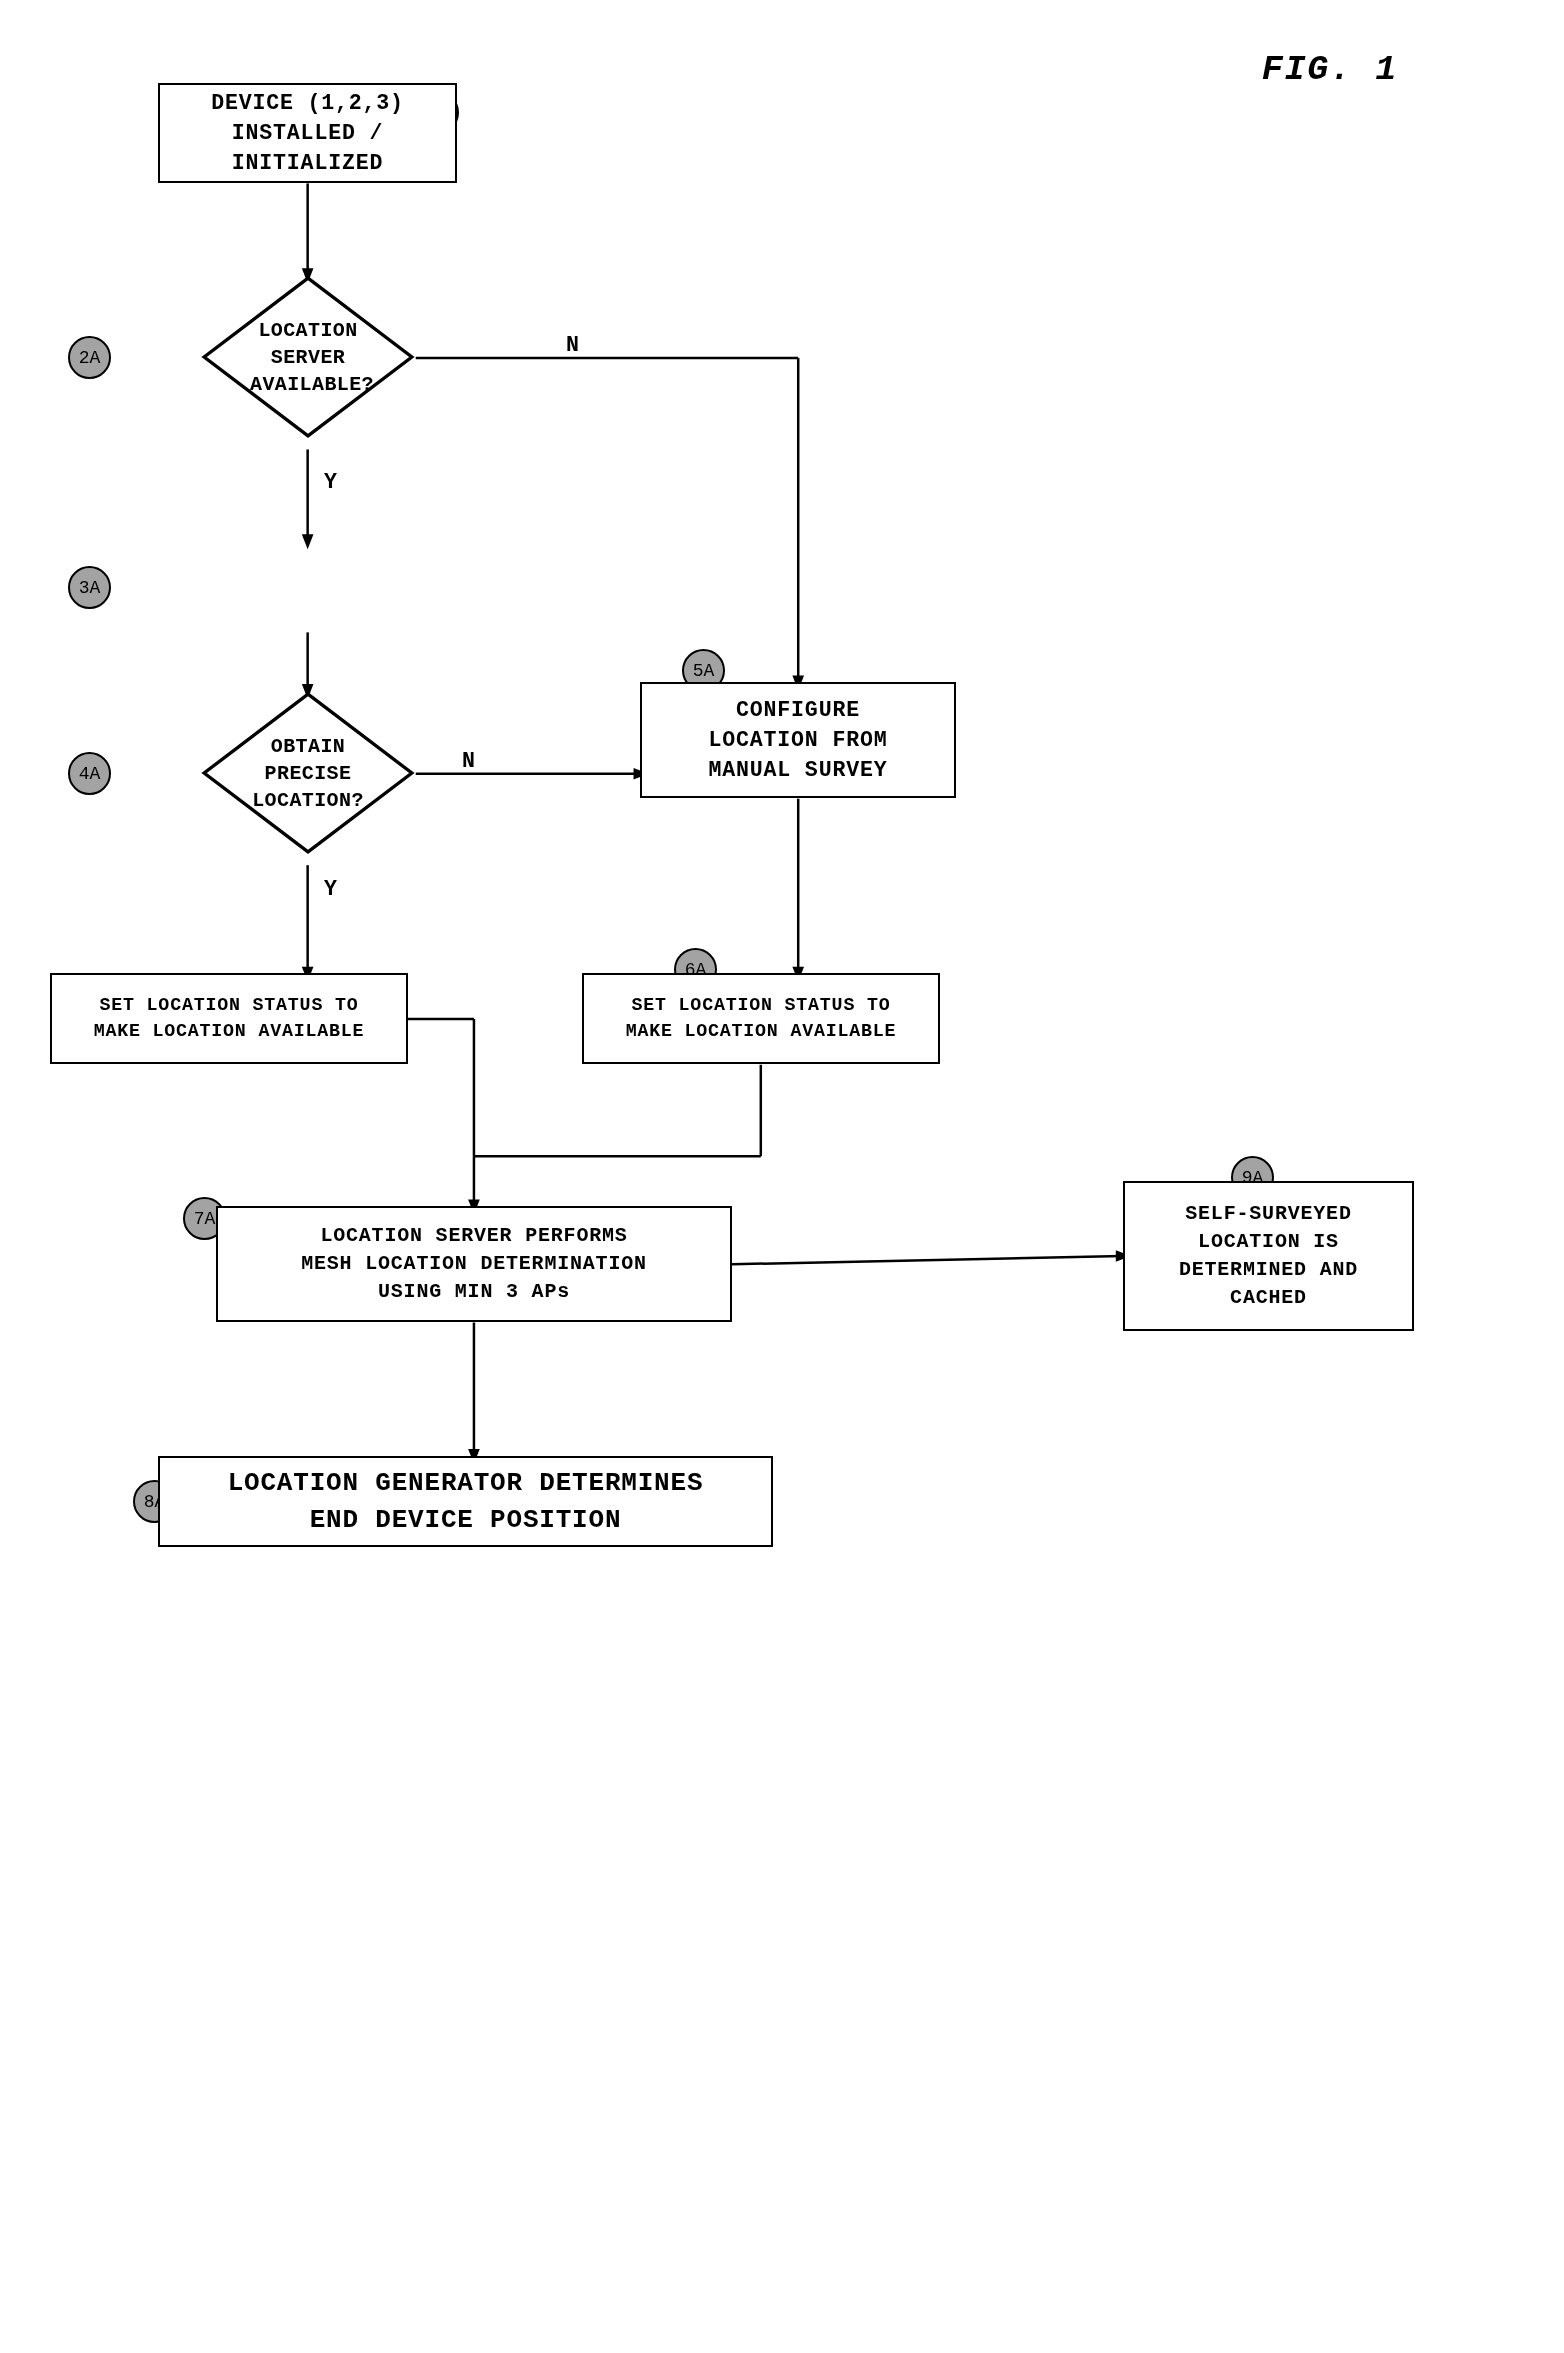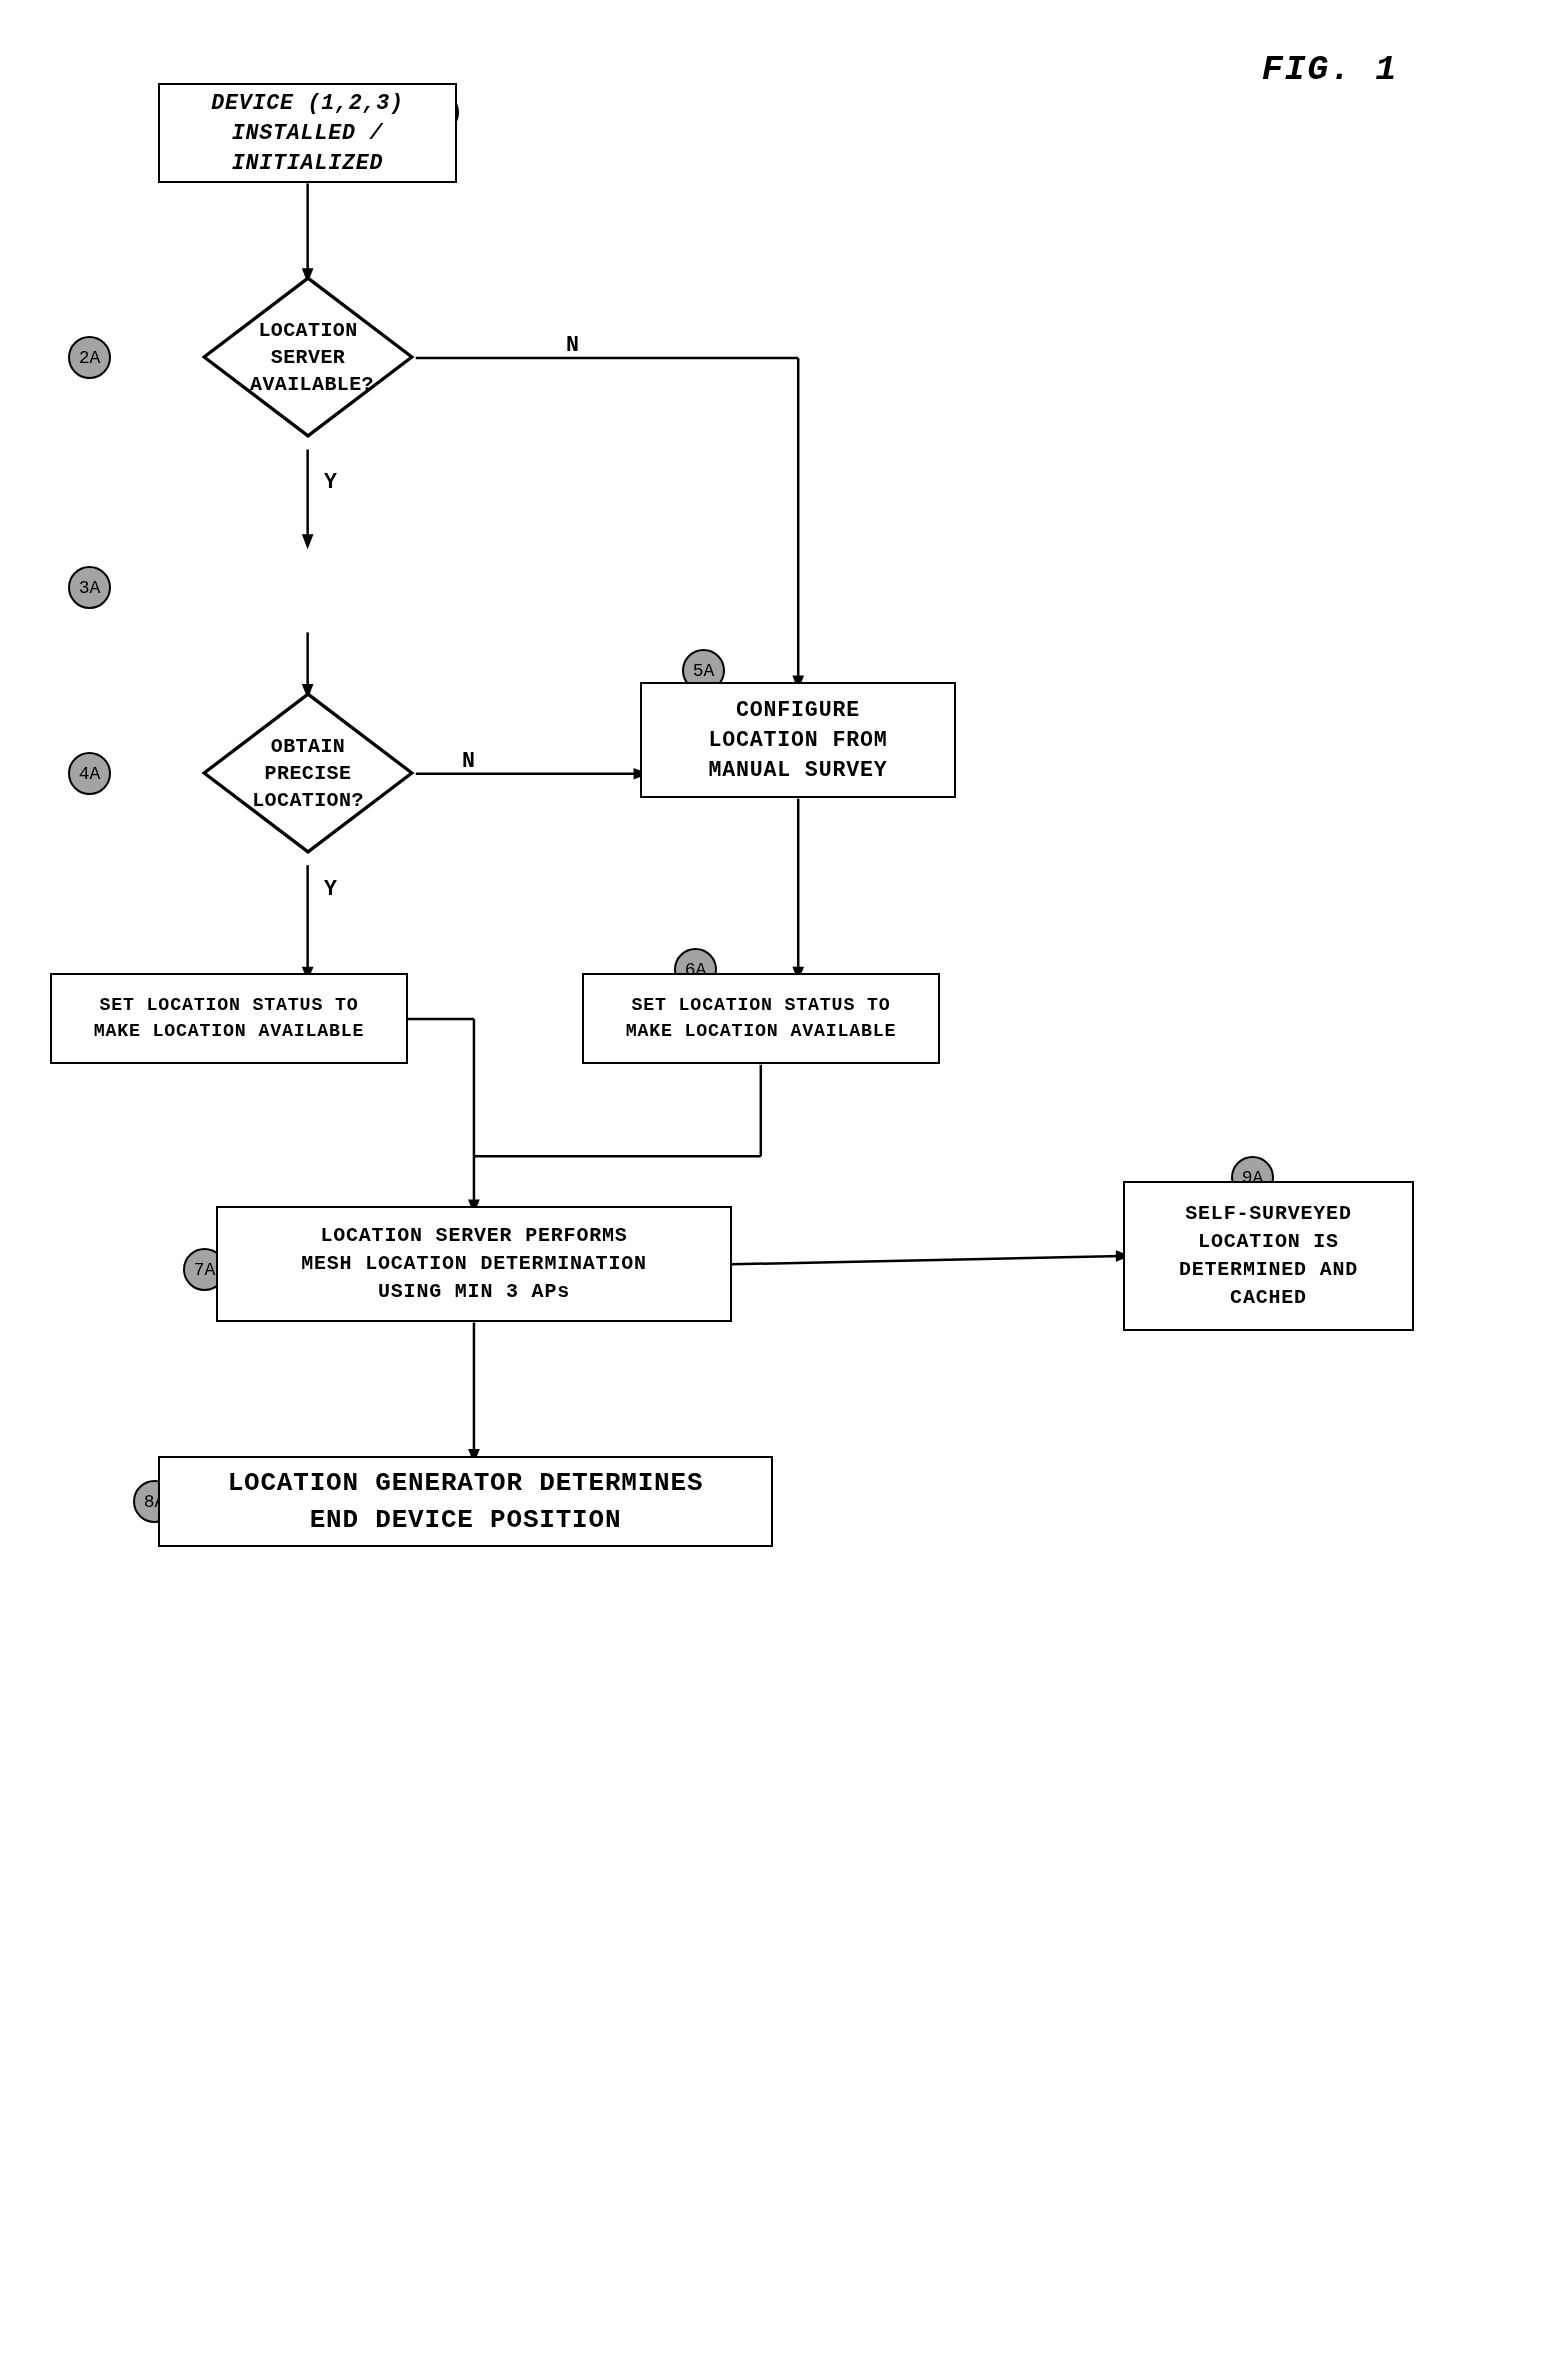--- a/index.html
+++ b/index.html
@@ -158,21 +158,21 @@
   <div class="connector-label" style="left:324px; top:470px;">Y</div>
 
   <div class="connector-label" style="left:462px; top:749px;">N</div>
 
   <div class="connector-label" style="left:324px; top:877px;">Y</div>
 
   <div class="circle-label" style="left:416px; top:91px;">
     <span>1A</span>
   </div>
 
-  <div class="flowbox" style="left:158px; top:83px; width:299px; height:100px; font-size:21.6px;font-style:italic;">
+  <div class="flowbox" style="left:158px; top:83px; width:299px; height:100px; font-size:21.6px;">
     <span style="white-space:pre-line;">DEVICE (1,2,3)
 INSTALLED / INITIALIZED</span>
   </div>
 
   <div class="circle-label" style="left:68px; top:336px;">
     <span>2A</span>
   </div>
 
   <div class="diamond-container" style="left:200px; top:274px; width:216px; height:166px;">
     <div class="diamond-outer">
@@ -226,21 +226,21 @@
 
   <div class="circle-label" style="left:674px; top:948px;">
     <span>6A</span>
   </div>
 
   <div class="flowbox" style="left:582px; top:973px; width:358px; height:91px; font-size:18.3px;">
     <span style="white-space:pre-line;">SET LOCATION STATUS TO
 MAKE LOCATION AVAILABLE</span>
   </div>
 
-  <div class="circle-label" style="left:183px; top:1248px;text-align:right;">
+  <div class="circle-label" style="left:183px; top:1197px;text-align:right;">
     <span>7A</span>
   </div>
 
   <div class="flowbox" style="left:216px; top:1206px; width:516px; height:116px; font-size:20px;">
     <span style="white-space:pre-line;">LOCATION SERVER PERFORMS
 MESH LOCATION DETERMINATION
 USING MIN 3 APs</span>
   </div>
 
   <div class="circle-label" style="left:133px; top:1480px;">

